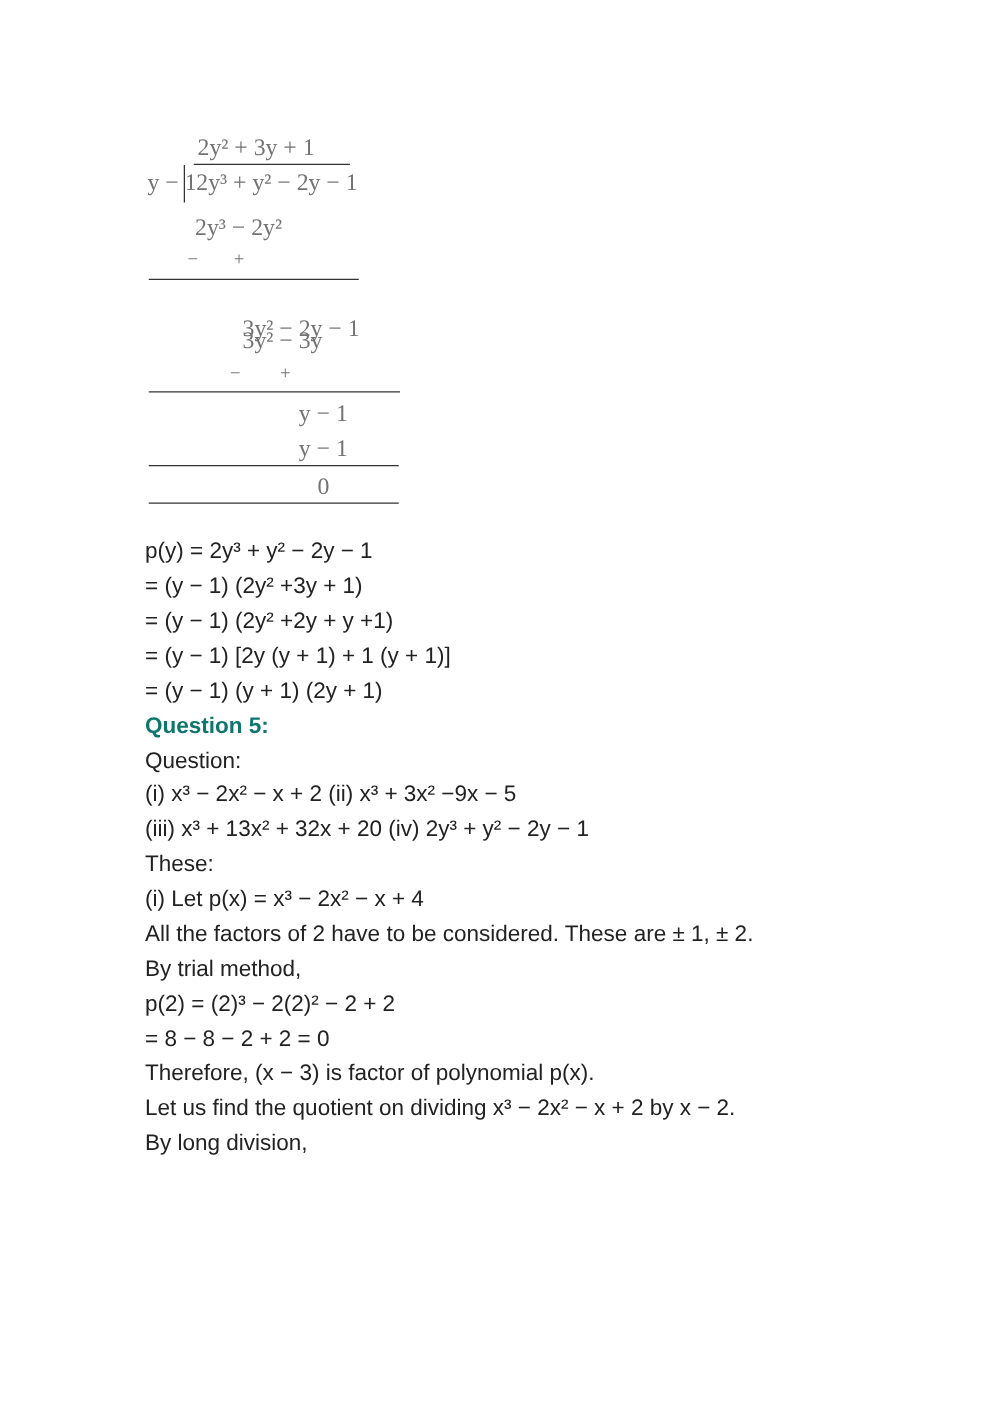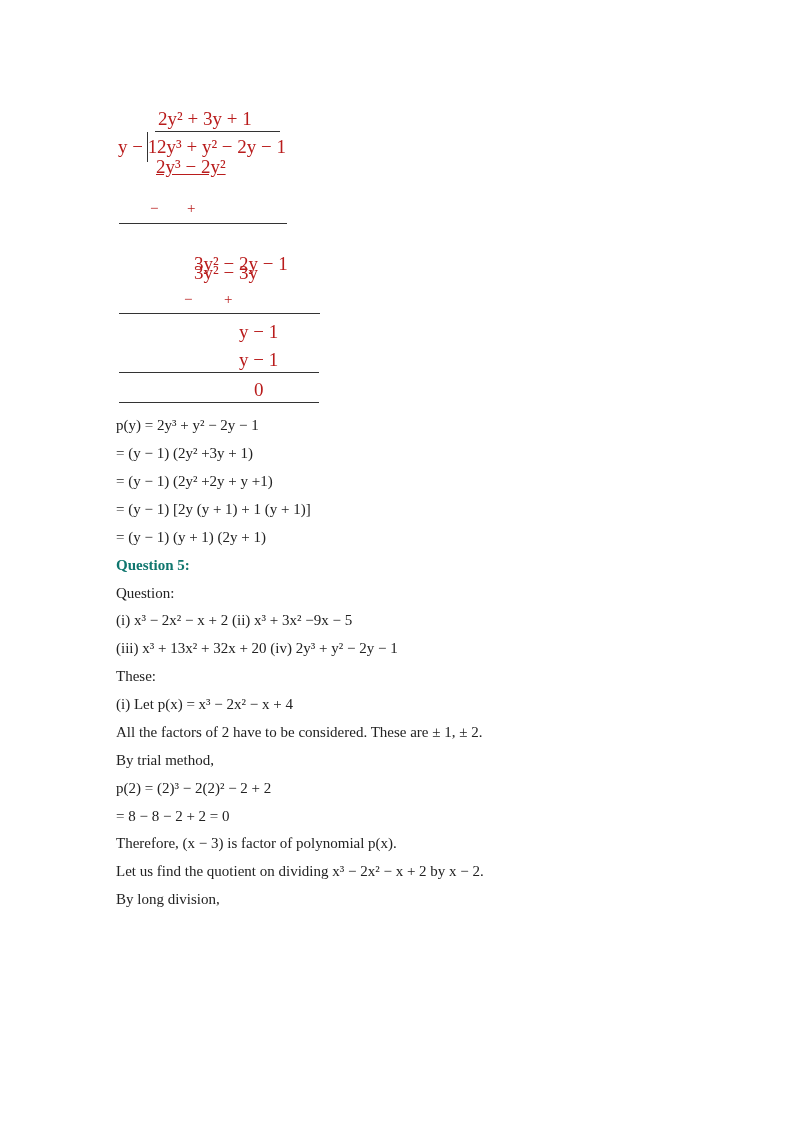--- a/index.html
+++ b/index.html
@@ -1,33 +1,33 @@
 <!DOCTYPE html>
 <html><head>
 <meta charset="utf-8">
 <style>
   html, body { margin: 0; padding: 0; background: #ffffff; }
   body { width: 794px; height: 1123px; position: relative; overflow: hidden; }
-  .serif { font-family: "Liberation Serif", "DejaVu Serif", serif; font-size: 19px; color: #b91c1c; position: absolute; white-space: nowrap; }
+  .serif { font-family: "Liberation Serif", "DejaVu Serif", serif; font-size: 19px; color: #737373; position: absolute; white-space: nowrap; }
   .hr { position: absolute; height: 1px; background: #333; }
-  .txt { position: absolute; left: 116px; font-family: Liberation Serif, serif; font-size: 15px; color: #222; white-space: nowrap; }
+  .txt { position: absolute; left: 116px; font-family: Liberation Sans, sans-serif; font-size: 18px; color: #222; white-space: nowrap; margin-top: 13px; }
   .q { color: #0f766e; font-weight: bold; }
   .div-bracket { position: absolute; left: 147px; top: 132px; width: 10px; height: 30px; border-left: 1px solid #333; border-radius: 0 0 0 0; }
 </style>
 </head>
 <body>
 
 <div>
   <div class="serif" style="left:158px;top:108px;">2y² + 3y + 1</div>
   <div class="hr" style="left:155px;top:131px;width:125px;"></div>
   <div class="serif" style="left:118px;top:136px;">y − 1</div>
   <div class="div-bracket"></div>
   <div class="serif" style="left:157px;top:136px;">2y³ + y² − 2y − 1</div>
 
-  <div class="serif" style="left:156px;top:156px;text-decoration:underline;">2y³ − 2y²</div>
+  <div class="serif" style="left:156px;top:172px;">2y³ − 2y²</div>
   <div class="serif" style="left:150px;top:200px;font-size:15px;">−</div>
   <div class="serif" style="left:187px;top:200px;font-size:15px;">+</div>
   <div class="hr" style="left:119px;top:223px;width:168px;"></div>
 
   <div class="serif" style="left:194px;top:233px;margin-top:20px;">3y² − 2y − 1</div>
   <div class="serif" style="left:194px;top:262px;">3y² − 3y</div>
   <div class="serif" style="left:184px;top:291px;font-size:15px;">−</div>
   <div class="serif" style="left:224px;top:291px;font-size:15px;">+</div>
   <div class="hr" style="left:119px;top:313px;width:201px;"></div>
 

